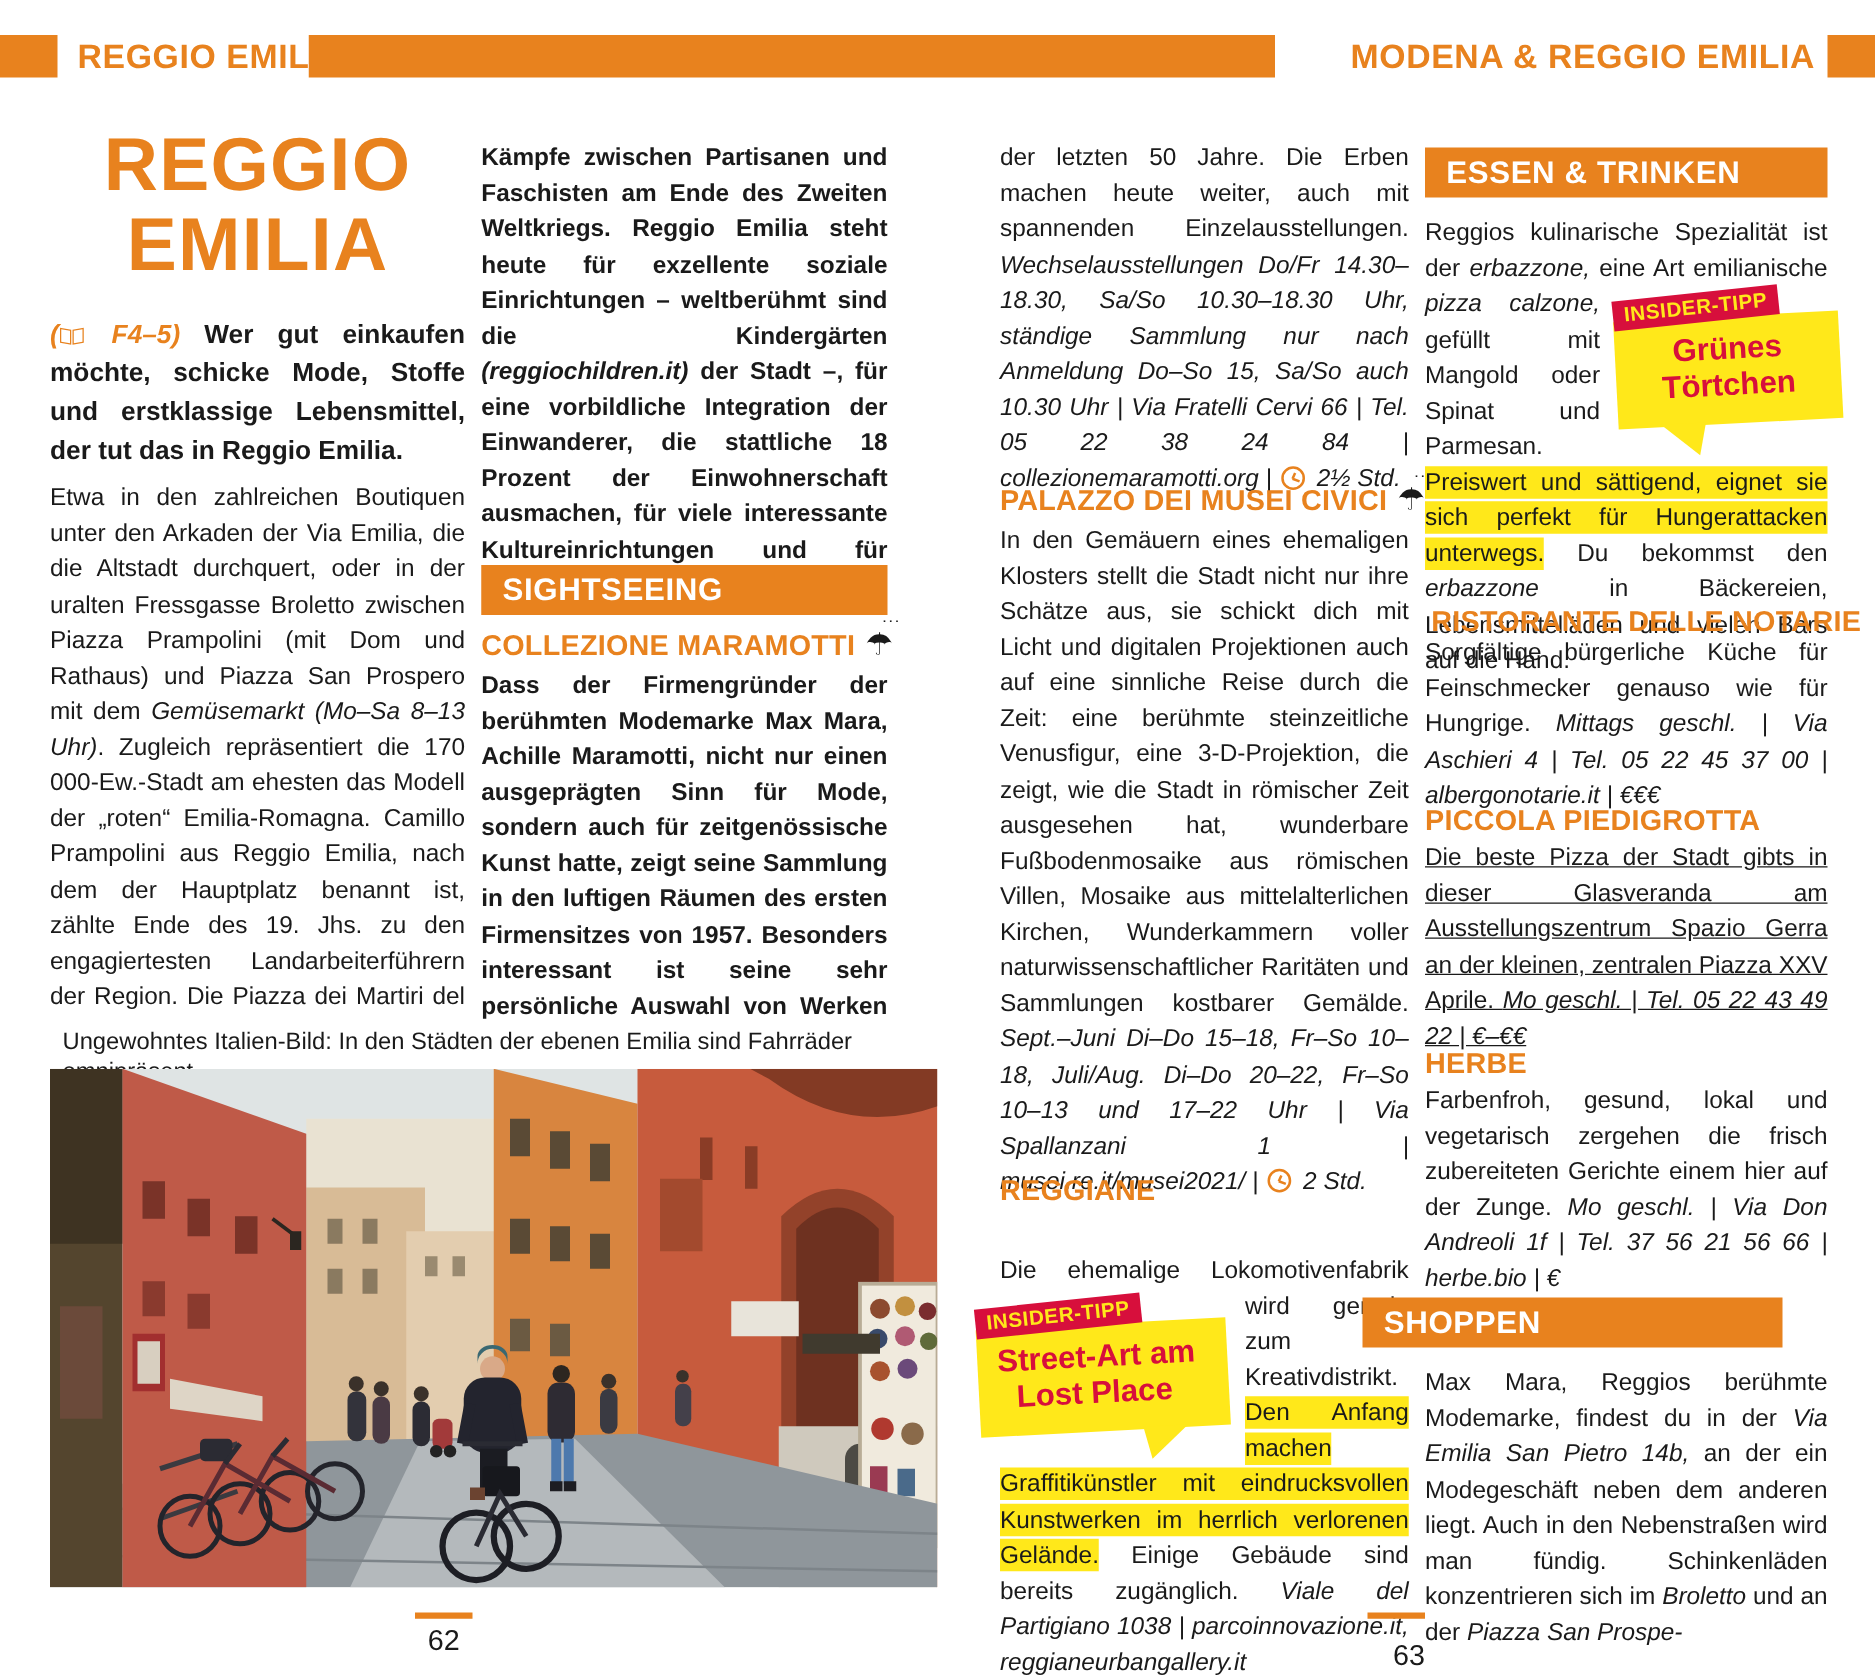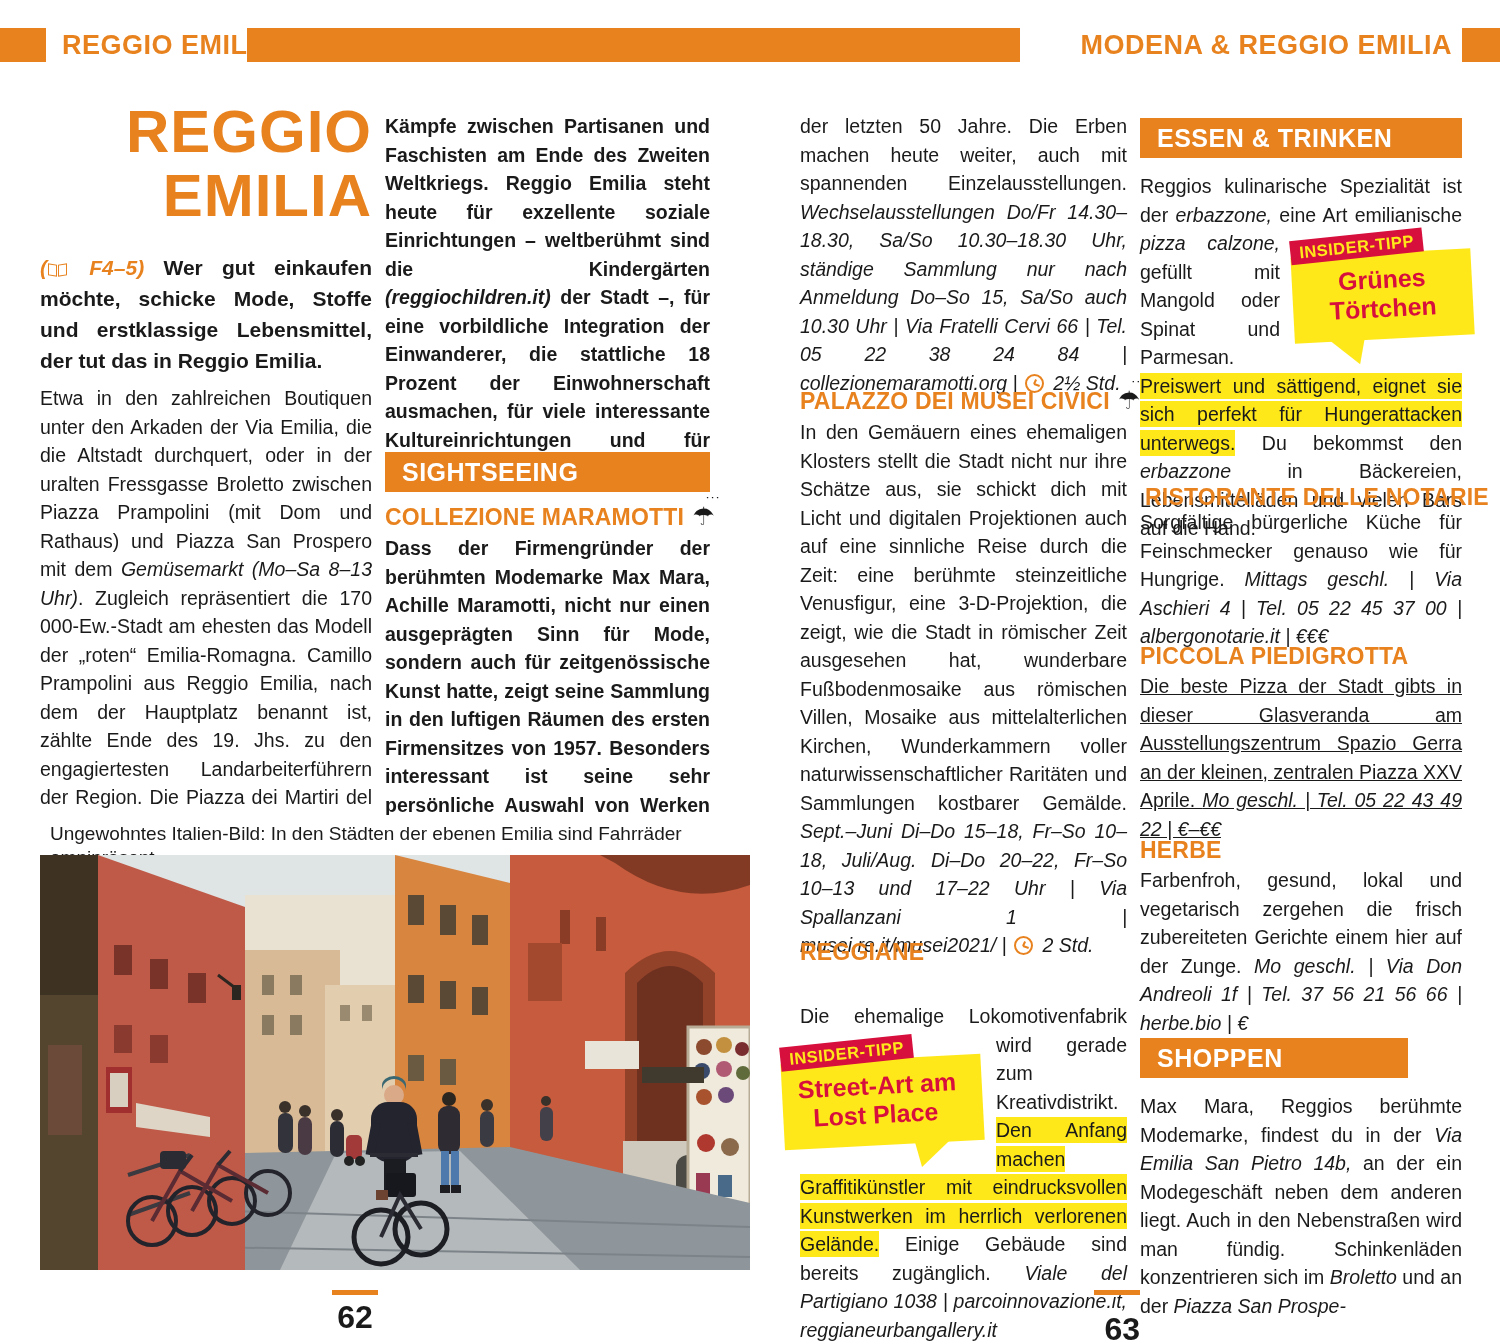--- a/index.html
+++ b/index.html
@@ -19,21 +19,21 @@
 
   
   .col{position:absolute;text-align:justify;font-size:19.5px;line-height:28.5px;
        hyphens:auto;-webkit-hyphens:auto;}
   .col1{left:40px;width:332px;}
   .col2{left:385px;width:325px;font-weight:bold;}
   .col3{left:800px;width:327px;}
   .col4{left:1140px;width:322px;}
 
   .page-title{color:#e8821e;font-weight:bold;font-size:60px;line-height:64px;
-              letter-spacing:1px;text-align:right;}
+              letter-spacing:1px;text-align:center;}
   .intro{font-weight:bold;font-size:21px;line-height:31px;}
   .sg-i{font-style:italic;}
   .sg-b{font-weight:bold;}
   .sg-or{color:#e8821e;}
   .sg-hl{background:#ffe81a;padding:2px 0;box-decoration-break:clone;-webkit-box-decoration-break:clone;}
 
   .section-box{background:#e8821e;color:#ffffff;font-weight:bold;font-size:25px;
                line-height:40px;height:40px;padding-left:17px;letter-spacing:.5px;
                text-align:left;box-sizing:border-box;}
   .subhead{color:#e8821e;font-weight:bold;font-size:23px;line-height:28px;
@@ -74,21 +74,21 @@
   .push{display:block;width:0;}
 
   
   .caption{left:40px;top:815px;width:710px;background:#ffffff;font-size:19px;line-height:24px;
            padding:7px 0 7px 10px;box-sizing:border-box;text-align:left;}
   .photo{left:40px;top:855px;width:710px;height:415px;overflow:hidden;}
   .photo svg{display:block;}
 
   
   .pg-rule{background:#e8821e;height:5px;width:46px;top:1290px;}
-  .pg-num{top:1299px;font-weight:bold;font-size:32px;letter-spacing:0;}
+  .pg-num{top:1299px;font-weight:normal;font-size:23px;letter-spacing:0;}
 </style>
 </head>
 <body>
 
 <div class="abs hdr-bar hdr-block-left"></div>
 <div class="abs hdr-label hdr-label-left">REGGIO EMILIA</div>
 <div class="abs hdr-bar hdr-bar-mid"></div>
 <div class="abs hdr-label hdr-label-right">MODENA &amp; REGGIO EMILIA</div>
 <div class="abs hdr-bar hdr-block-right"></div>
 
@@ -250,19 +250,19 @@
       <span>Törtchen</span>
     </span>
   </span>
 <span class="">Reggios kulinarische Spezialität ist der </span><span class="sg-i">erbazzone,</span><span class=""> eine Art emilianische </span><span class="sg-i">pizza calzone,</span><span class=""> gefüllt mit Mangold oder Spinat und Parmesan. </span><span class="sg-hl">Preiswert und sättigend, eignet sie sich perfekt für Hungerattacken unterwegs.</span><span class=""> Du bekommst den </span><span class="sg-i">erbazzone</span><span class=""> in Bäckereien, Lebensmittelläden und vielen Bars auf die Hand.</span></p>
 <h3 class="abs subhead" style="left:1140px;top:478px;margin:5px;">RISTORANTE DELLE NOTARIE</h3>
 <p class="abs col col4" style="top:508px;margin:0;"><span class="">Sorgfältige bürgerliche Küche für Feinschmecker genauso wie für Hungrige. </span><span class="sg-i">Mittags geschl. | Via Aschieri 4 | Tel. 05 22 45 37 00 | albergonotarie.it | €€€</span></p>
 <h3 class="abs subhead" style="left:1140px;top:642px;margin:0;">PICCOLA PIEDIGROTTA</h3>
 <p class="abs col col4" style="top:672px;margin:0;text-decoration:underline;"><span class="">Die beste Pizza der Stadt gibts in dieser Glasveranda am Ausstellungszentrum Spazio Gerra an der kleinen, zentralen Piazza XXV Aprile. </span><span class="sg-i">Mo geschl. | Tel. 05 22 43 49 22 | €–€€</span></p>
 <h3 class="abs subhead" style="left:1140px;top:836px;margin:0;">HERBE</h3>
 <p class="abs col col4" style="top:866px;margin:0;"><span class="">Farbenfroh, gesund, lokal und vegetarisch zergehen die frisch zubereiteten Gerichte einem hier auf der Zunge. </span><span class="sg-i">Mo geschl. | Via Don Andreoli 1f | Tel. 37 56 21 56 66 | herbe.bio | €</span></p>
-<div class="abs section-box" style="left:1140px;width:268px;top:1038px;">SHOPPEN</div>
+<div class="abs section-box" style="left:1090px;width:336px;top:1038px;">SHOPPEN</div>
 <p class="abs col col4" style="top:1092px;margin:0;"><span class="">Max Mara, Reggios berühmte Modemarke, findest du in der </span><span class="sg-i">Via Emilia San Pietro 14b,</span><span class=""> an der ein Modegeschäft neben dem anderen liegt. Auch in den Nebenstraßen wird man fündig. Schinkenläden konzentrieren sich im </span><span class="sg-i">Broletto</span><span class=""> und an der </span><span class="sg-i">Piazza San Prospe-</span></p>
 
 <div class="abs pg-rule" style="left:332px;"></div>
 <div class="abs pg-num" style="left:332px;width:46px;text-align:center;">62</div>
 <div class="abs pg-rule" style="left:1094px;"></div>
 <div class="abs pg-num" style="left:1094px;width:46px;text-align:right;margin-top:12px;">63</div>
 
 </body></html>

